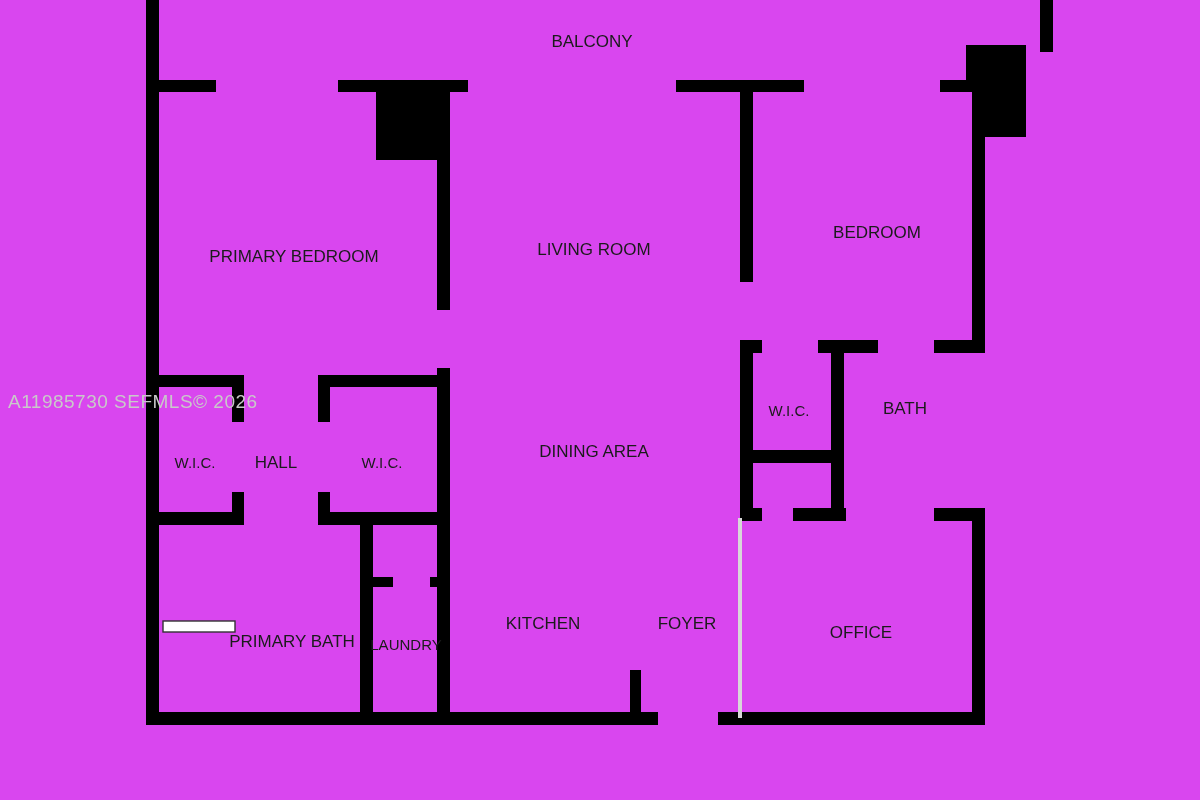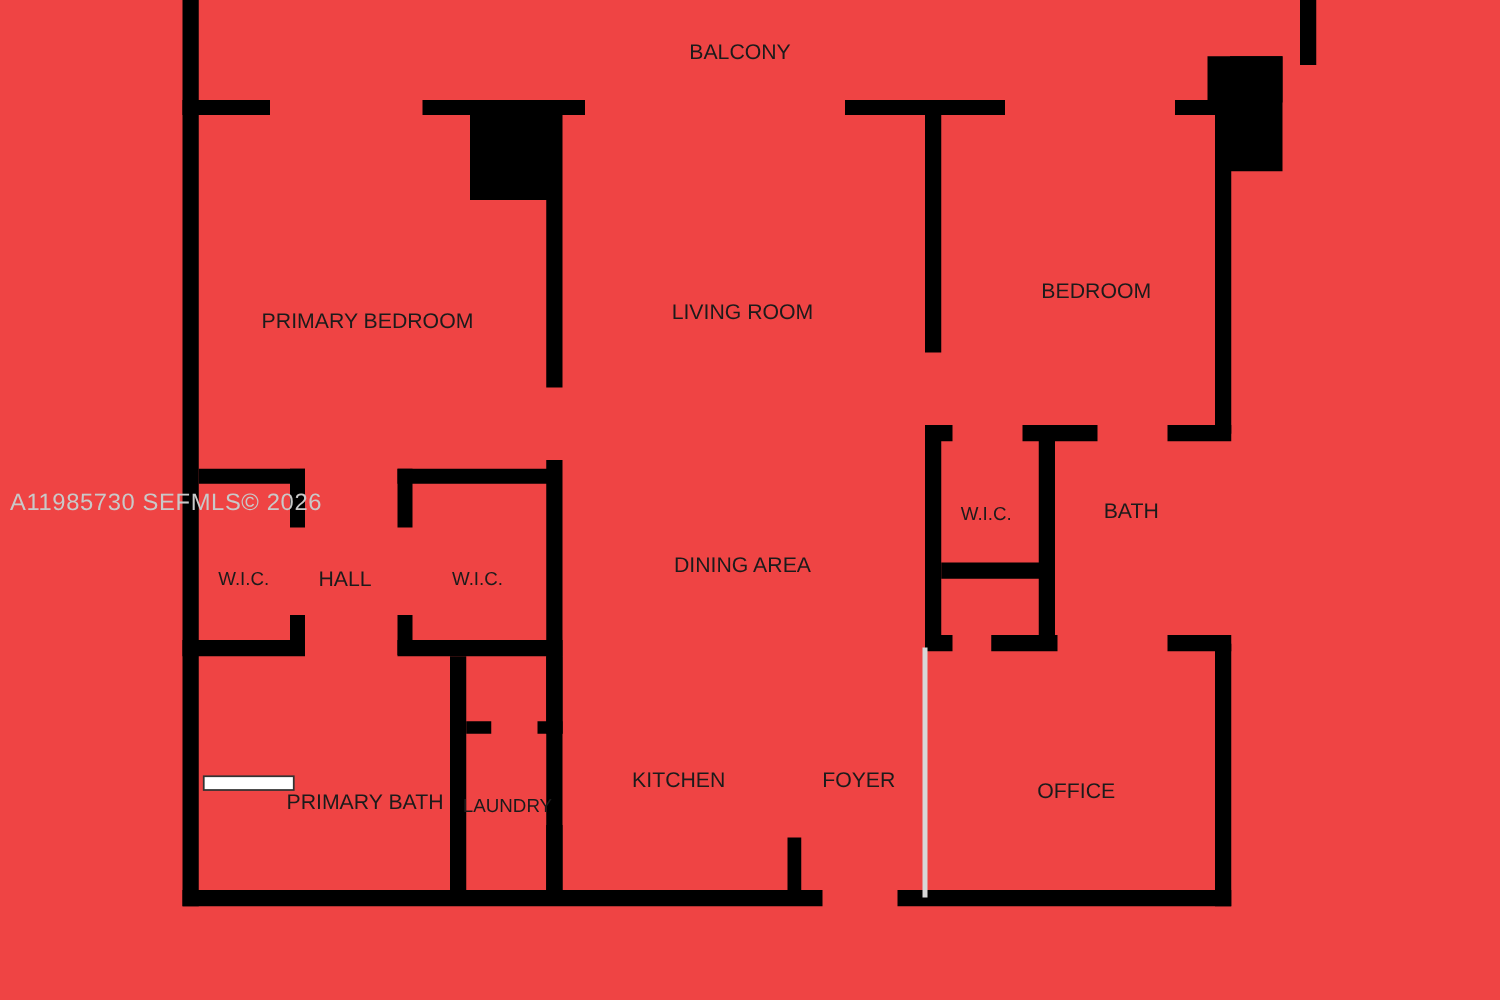--- a/index.html
+++ b/index.html
@@ -10,21 +10,21 @@
   body {
     width: 1200px;
     height: 800px;
     font-family: "Liberation Sans", sans-serif;
     overflow: hidden;
   }
   #plan {
     position: relative;
     width: 1200px;
     height: 800px;
-    background: #ef4444;
+    background: #d946ef;
   }
   svg.floorplan {
     position: absolute;
     left: 0;
     top: 0;
     width: 1200px;
     height: 800px;
     display: block;
   }
   .room-label {

